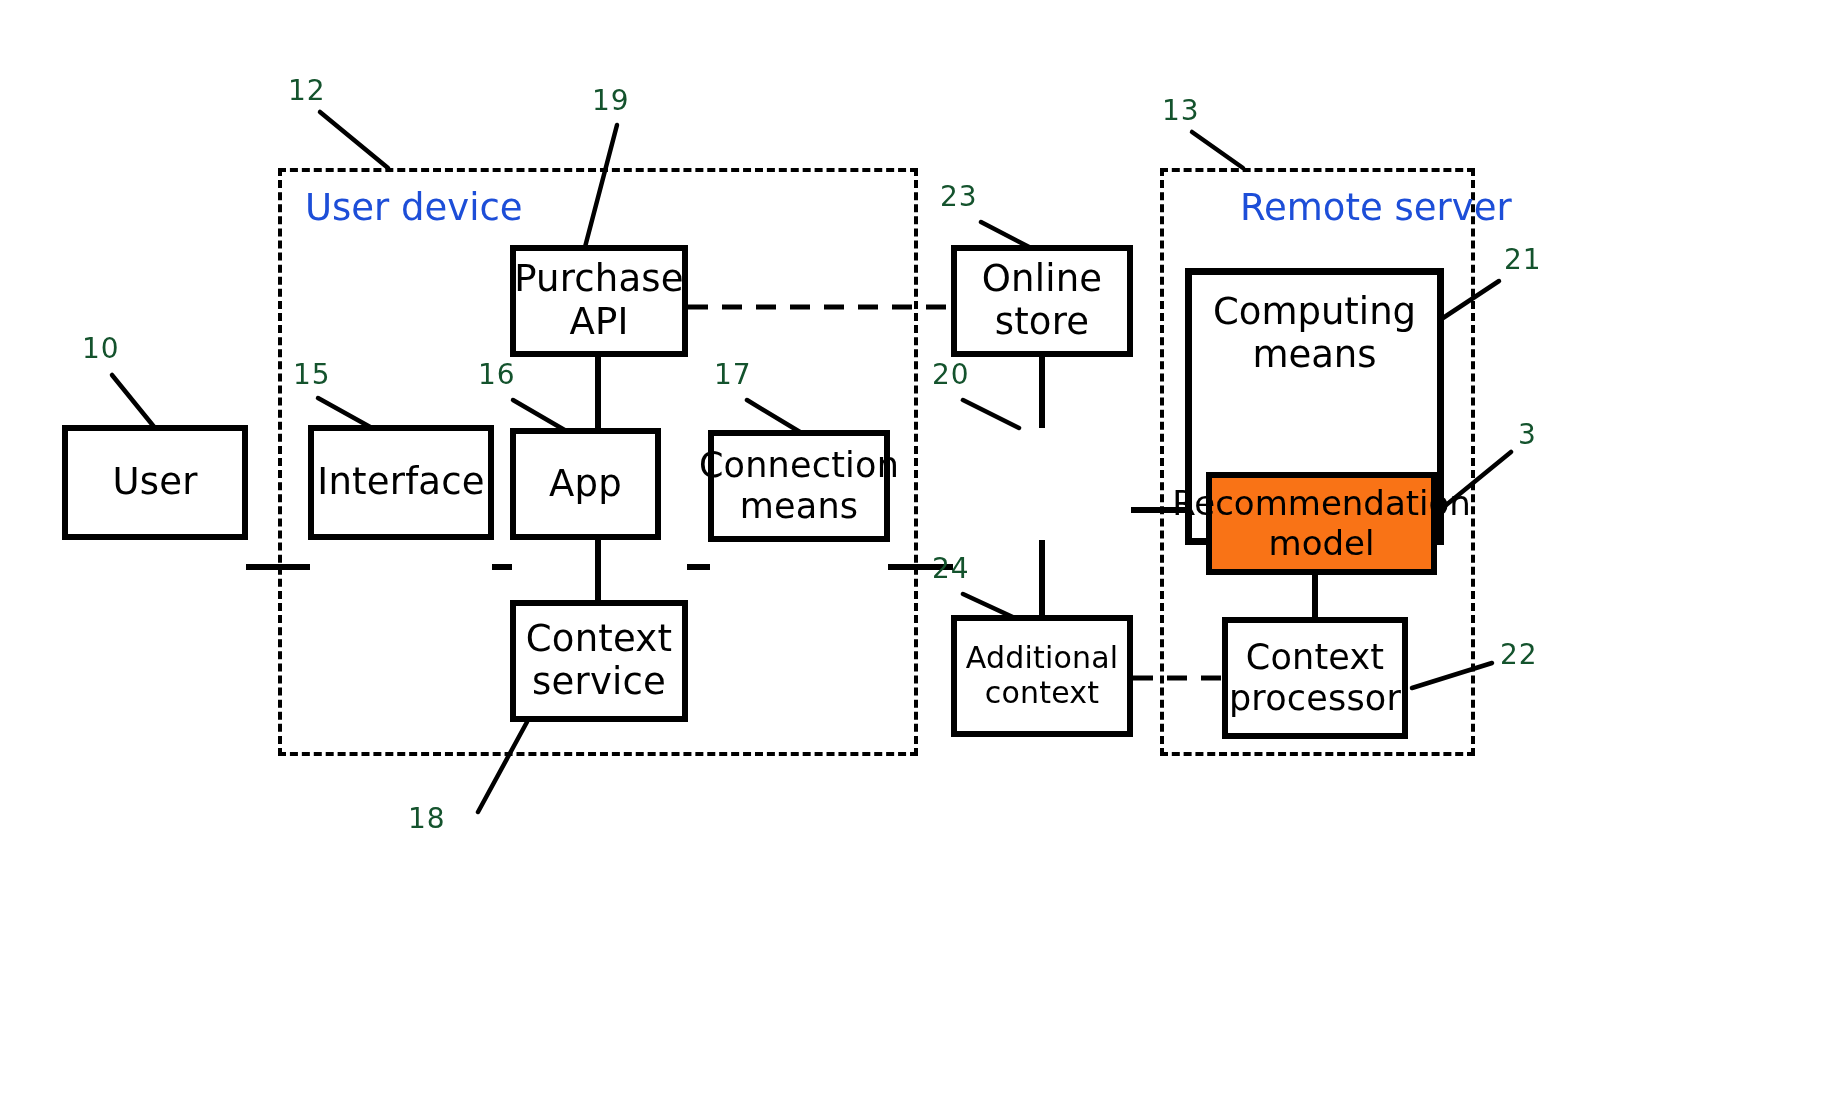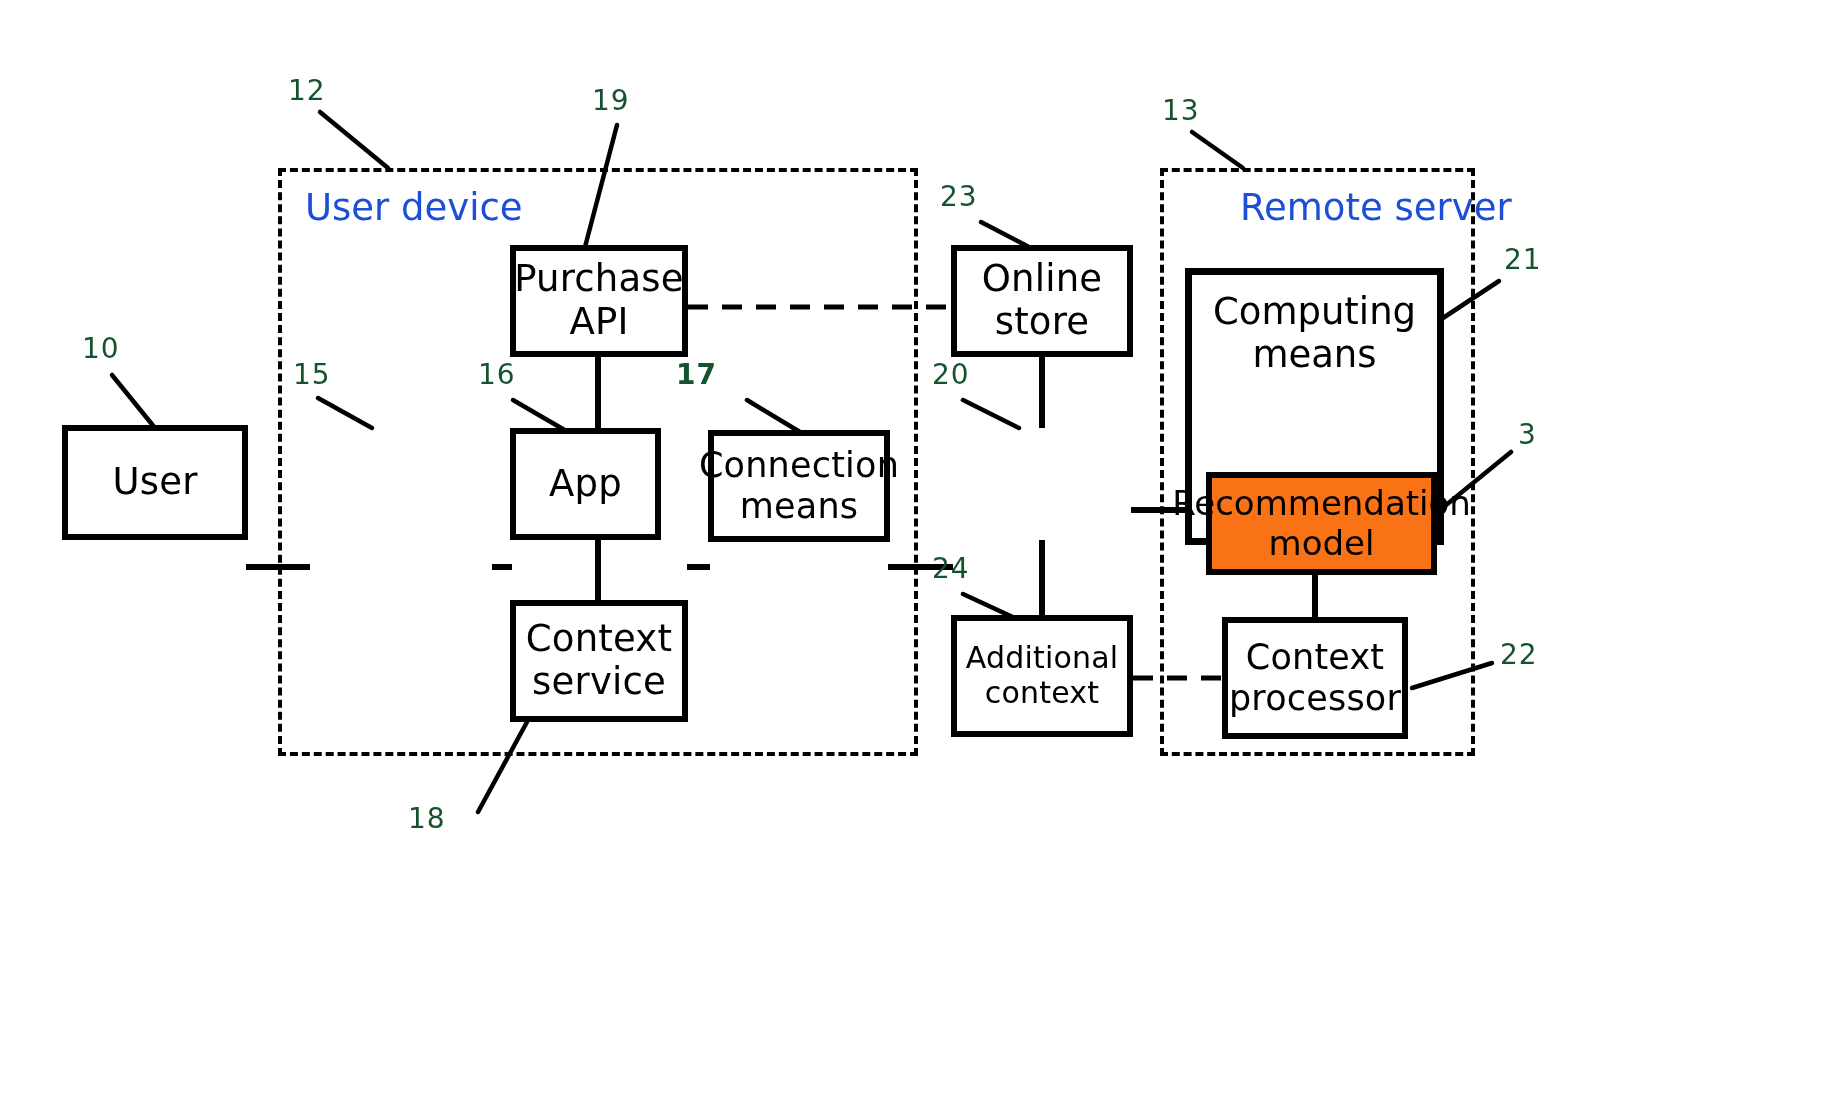--- a/index.html
+++ b/index.html
@@ -150,20 +150,23 @@
   <div class="group" style="left:278px; top:168px; width:640px; height:588px;"></div>
   <div class="group-label" style="left:305px; top:186px;">User device</div>
 
   <div class="group" style="left:1160px; top:168px; width:315px; height:588px;"></div>
   <div class="group-label" style="left:1240px; top:186px;">Remote server</div>
 
   <div class="box" style="left:62px; top:425px; width:186px; height:115px;">
     <span>User</span>
   </div>
 
+  <div class="box" style="left:308px; top:425px; width:186px; height:115px;">
+    <span>Interface</span>
+  </div>
 
   <div class="box" style="left:510px; top:428px; width:151px; height:112px;">
     <span>App</span>
   </div>
 
   <div class="box" style="left:510px; top:245px; width:178px; height:112px;">
     <span>
       <span>Purchase</span><br>
       <span>API</span>
     </span>
@@ -216,21 +219,21 @@
       <span>Context</span><br>
       <span>processor</span>
     </span>
   </div>
 
   <div class="refnum" style="left:288px; top:74px;">12</div>
   <div class="refnum" style="left:592px; top:84px;">19</div>
   <div class="refnum" style="left:82px; top:332px;">10</div>
   <div class="refnum" style="left:293px; top:358px;">15</div>
   <div class="refnum" style="left:478px; top:358px;">16</div>
-  <div class="refnum" style="left:676px; top:358px;font-weight:bold;">17</div>
+  <div class="refnum" style="left:714px; top:358px;">17</div>
   <div class="refnum" style="left:408px; top:802px;">18</div>
   <div class="refnum" style="left:940px; top:180px;">23</div>
   <div class="refnum" style="left:932px; top:358px;">20</div>
   <div class="refnum" style="left:932px; top:552px;">24</div>
   <div class="refnum" style="left:1162px; top:94px;">13</div>
   <div class="refnum" style="left:1504px; top:243px;">21</div>
   <div class="refnum" style="left:1518px; top:418px;">3</div>
   <div class="refnum" style="left:1500px; top:638px;">22</div>
 
 </div>

